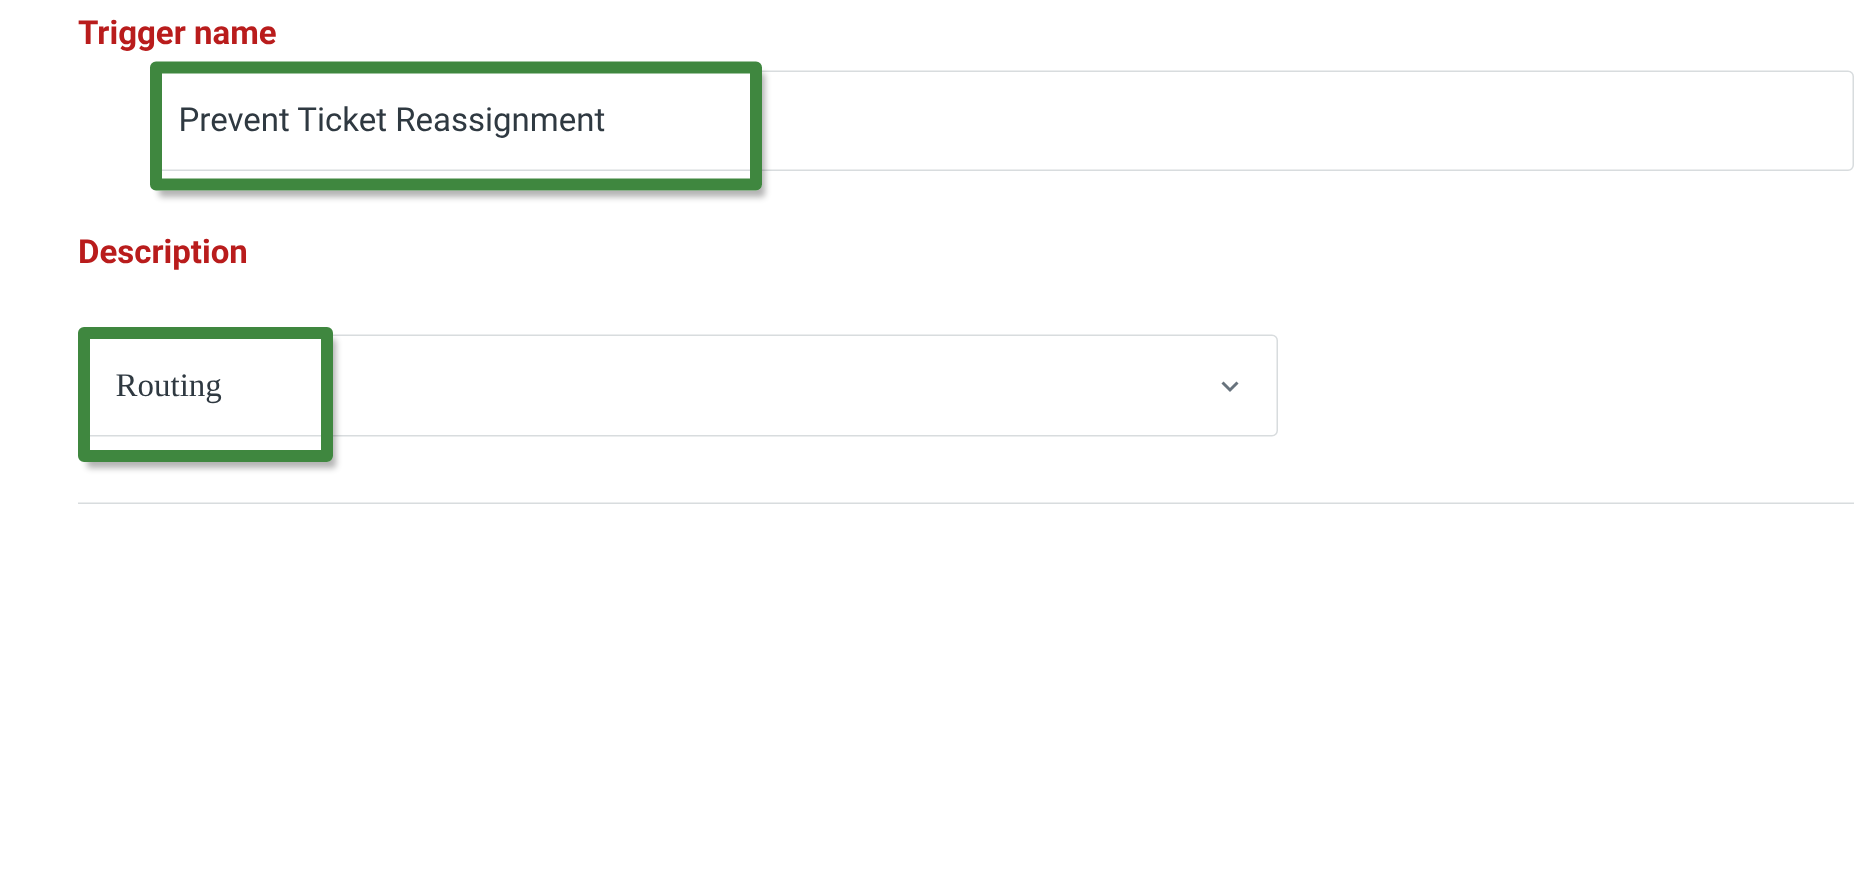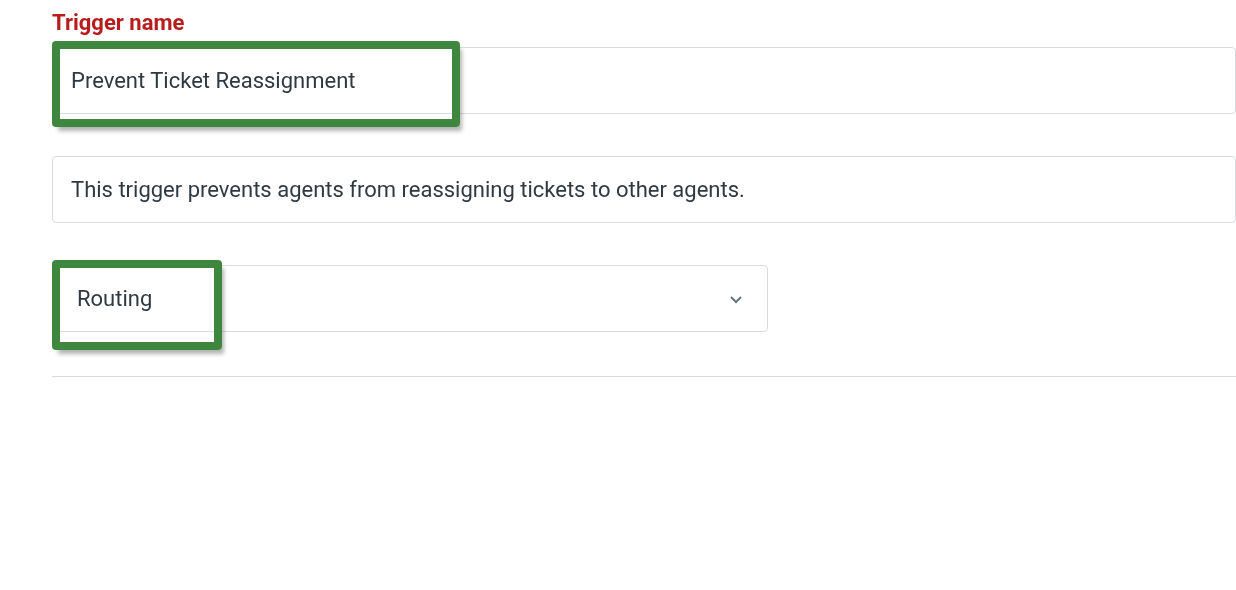--- a/index.html
+++ b/index.html
@@ -20,20 +20,21 @@
     }
     .field-label {
       font-weight: 700;
       font-size: 22px;
       color: #b91c1c;
       margin-bottom: 12px;
       display: block;
     }
     .input-row {
       position: relative;
+      margin-left: 48px;
     }
     .text-input {
       width: 100%;
       border: 1px solid #d8dcde;
       border-radius: 4px;
       padding: 20px 18px;
       font-size: 22px;
       color: #2f3941;
       font-family: inherit;
       background: #fff;
@@ -44,21 +45,22 @@
       left: 0;
       width: 408px;
       height: 86px;
       border: 8px solid #3f873f;
       border-radius: 4px;
       pointer-events: none;
       box-shadow: 4px 6px 4px -2px rgba(0,0,0,0.3);
     }
     .select-row {
       position: relative;
-      width: 716px;
+      width: 800px;
+      font-family: Liberation Serif, serif;
     }
     .select-box {
       width: 100%;
       border: 1px solid #d8dcde;
       border-radius: 4px;
       padding: 20px 48px 20px 24px;
       font-size: 22px;
       color: #2f3941;
       background: #fff;
       display: flex;
@@ -112,23 +114,21 @@
 
 <div class="field-group">
   <label class="field-label">Trigger name</label>
   <div class="input-row">
     <input type="text" class="text-input" value="Prevent Ticket Reassignment" style="">
     <div class="highlight-trigger"></div>
   </div>
 </div>
 
 <div class="field-group">
-  <div class="input-row">
-    <input type="text" class="text-input" value="This trigger prevents agents from reassigning tickets to other agents." style="">
-  </div>
+  <label class="field-label">Description</label>
 </div>
 
 <div class="field-group" style="margin-bottom:0;">
   <div class="select-row">
     <div class="select-box">
       <span class="select-value">Routing</span>
       <span class="chevron">
         <svg viewBox="0 0 16 16">
             <polyline points="3,6 8,11 13,6"></polyline>
           </svg>

